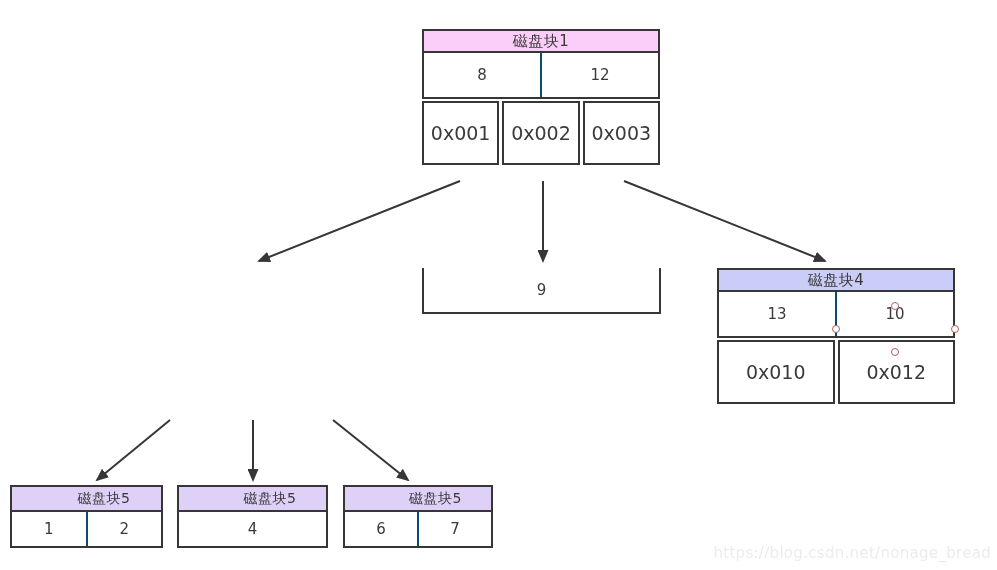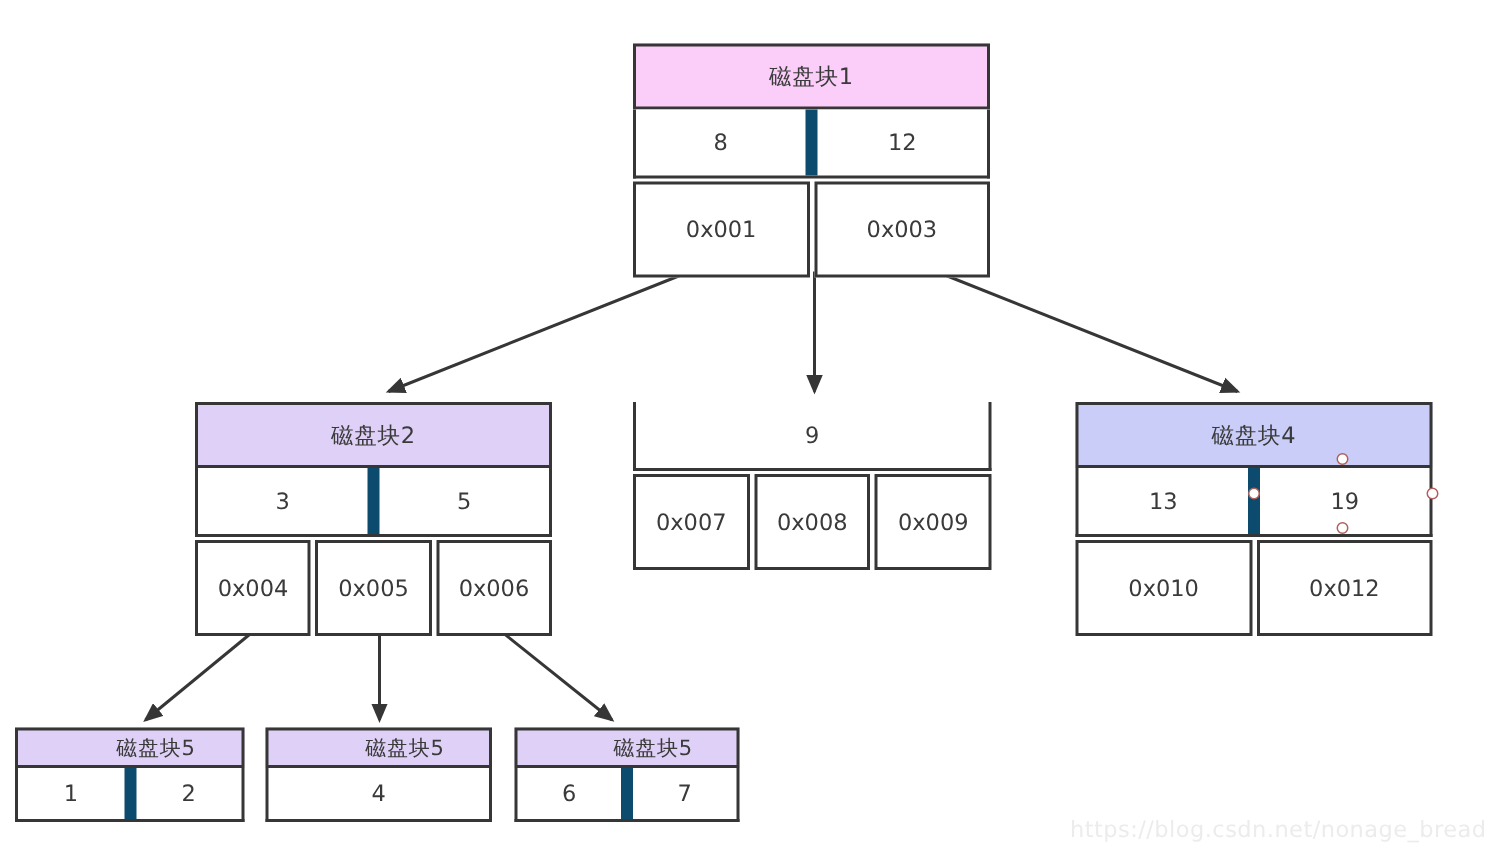--- a/index.html
+++ b/index.html
@@ -7,40 +7,40 @@
     position:relative; width:997px; height:570px; background:#ffffff;
     font-family:"DejaVu Sans","Liberation Sans",sans-serif; color:#3a3a3a;
     overflow:hidden;
   }
   .node { position:absolute; box-sizing:border-box; }
   .hdr {
     box-sizing:border-box; border:2px solid #363636;
     display:flex; align-items:center; justify-content:center;
     font-size:15px; letter-spacing:0.5px;
   }
-  .big .hdr  { height:44px; }
+  .big .hdr  { height:24px; }
   .small .hdr{ height:27px; font-size:14px;padding-left:35px; }
   .hdr-pink   { background:#fbcdf9; }
   .hdr-purple { background:#ded0f6; }
   .hdr-blue   { background:#c9cdf7;text-align:right; }
   .keys {
     box-sizing:border-box; border:2px solid #363636; border-top:none;
     display:flex; background:#ffffff;
   }
   .big .keys  { height:46px; }
   .small .keys{ height:36px; }
   .key {
     flex:1; box-sizing:border-box; display:flex; align-items:center; justify-content:center;
-    font-size:15px; border-left:8px solid #0c4a6e;
+    font-size:15px; border-left:2px solid #0c4a6e;
   }
   .key:first-child { border-left:none; }
   .ptrs { display:flex; gap:3px; margin-top:2px; height:64px; }
   .ptr {
     flex:1; box-sizing:border-box; border:2px solid #363636; background:#ffffff;
-    display:flex; align-items:center; justify-content:center; font-size:15px;
+    display:flex; align-items:center; justify-content:center; font-size:19px;
   }
   .overlay { position:absolute; left:0; top:0; pointer-events:none; }
   .handle {
     position:absolute; width:6px; height:6px; border-radius:50%;
     background:#ffffff; border:1.5px solid #b0605c;
     transform:translate(-50%,-50%);
   }
   .watermark {
     position:absolute; right:6px; bottom:8px;
     font-size:15px; color:#ececec; letter-spacing:0.3px;
@@ -66,53 +66,37 @@
   </svg>
 
   <div class="node big" style="left:422px; top:29px; width:238px;">
     <div class="hdr hdr-pink">磁盘块1</div>
     <div class="keys">
       <div class="key">8</div>
       <div class="key">12</div>
     </div>
     <div class="ptrs">
       <div class="ptr">0x001</div>
+      <div class="ptr">0x002</div>
       <div class="ptr">0x003</div>
     </div>
   </div>
 
-  <div class="node big" style="left:130px; top:268px; width:238px;">
-    <div class="hdr hdr-purple">磁盘块2</div>
-    <div class="keys">
-      <div class="key">3</div>
-      <div class="key">5</div>
-    </div>
-    <div class="ptrs">
-      <div class="ptr">0x004</div>
-      <div class="ptr">0x005</div>
-      <div class="ptr">0x006</div>
-    </div>
-  </div>
 
   <div class="node big" style="left:422px; top:268px; width:239px;">
     <div class="keys">
       <div class="key">9</div>
-    </div>
-    <div class="ptrs">
-      <div class="ptr">0x007</div>
-      <div class="ptr">0x008</div>
-      <div class="ptr">0x009</div>
     </div>
   </div>
 
   <div class="node big" style="left:717px; top:268px; width:238px;">
     <div class="hdr hdr-blue">磁盘块4</div>
     <div class="keys">
       <div class="key">13</div>
-      <div class="key">19</div>
+      <div class="key">10</div>
     </div>
     <div class="ptrs">
       <div class="ptr">0x010</div>
       <div class="ptr">0x012</div>
     </div>
   </div>
 
   <div class="handle" style="left:895px; top:306px;"></div>
   <div class="handle" style="left:836px; top:329px;"></div>
   <div class="handle" style="left:955px; top:329px;"></div>

